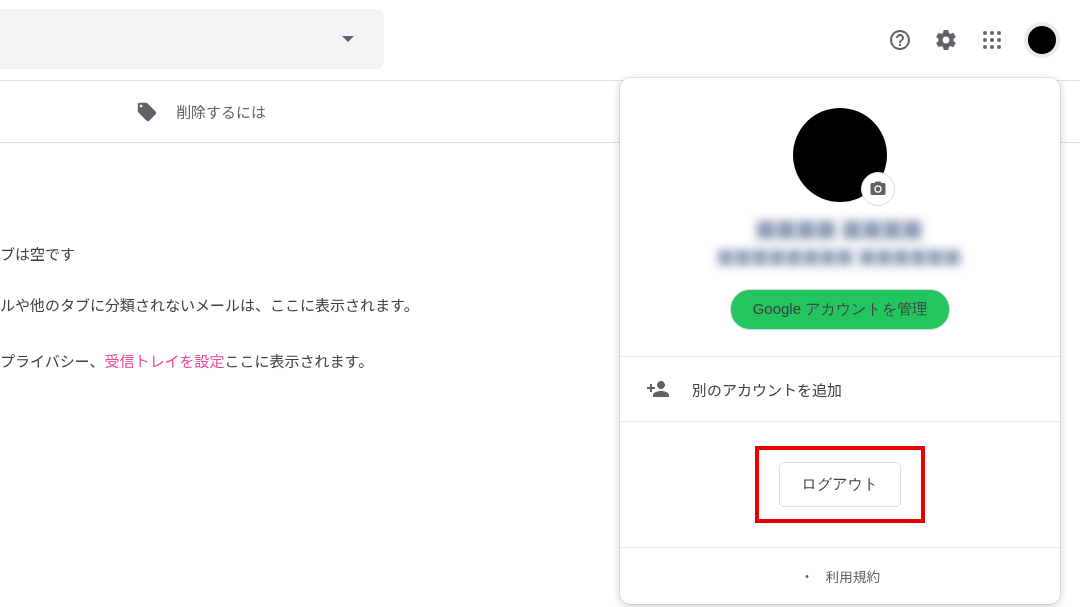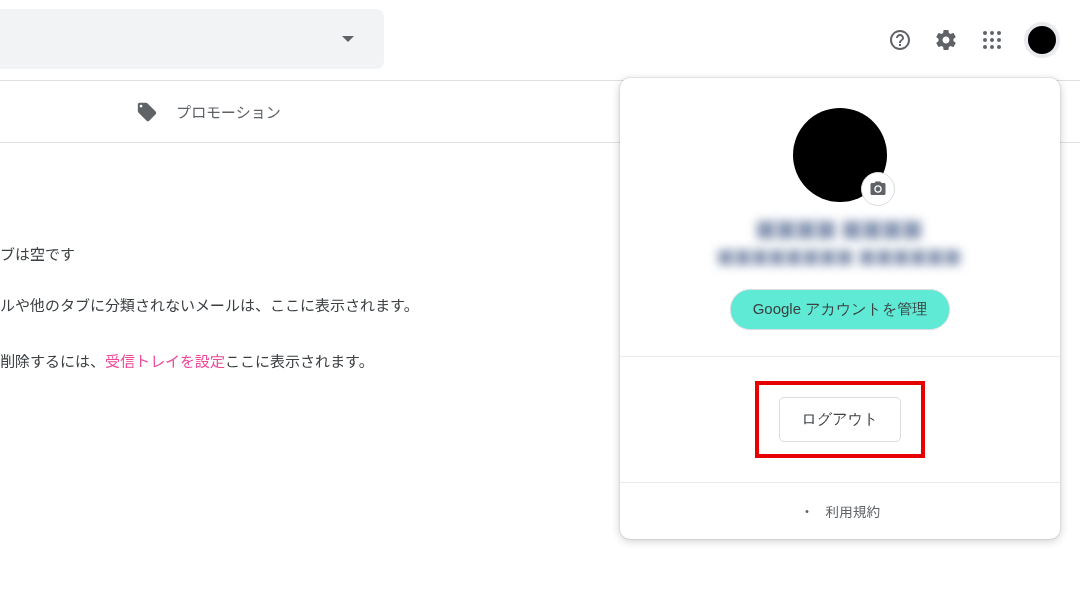--- a/index.html
+++ b/index.html
@@ -128,21 +128,21 @@
       user-select: none;
     }
     .blur-name { font-size: 18px; letter-spacing: 2px; margin-bottom: 4px; }
     .blur-email { font-size: 15px; letter-spacing: 2px; margin-bottom: 22px; }
     .manage-btn {
       border: 1px solid #dadce0;
       border-radius: 20px;
       padding: 10px 22px;
       font-size: 15px;
       color: #3c4043;
-      background: #5eead4;
+      background: #22c55e;
       cursor: pointer;
     }
     .add-account-row {
       padding: 20px 26px;
       display: flex;
       align-items: center;
       gap: 22px;
       border-bottom: 1px solid #e8eaed;
       cursor: pointer;
     }
@@ -214,46 +214,52 @@
   </div>
 </div>
 
 <div class="content-divider"></div>
 
 <div class="tab-row">
   <div class="tab-item">
     <svg width="22" height="22" viewBox="0 0 24 24">
         <path d="M21.41 11.58l-9-9C12.05 2.22 11.55 2 11 2H4c-1.1 0-2 .9-2 2v7c0 .55.22 1.05.59 1.42l9 9c.36.36.86.58 1.41.58.55 0 1.05-.22 1.41-.59l7-7c.37-.36.59-.86.59-1.41 0-.55-.23-1.06-.59-1.42zM5.5 7C4.67 7 4 6.33 4 5.5S4.67 4 5.5 4 7 4.67 7 5.5 6.33 7 5.5 7z"></path>
       </svg>
-    <span class="tab-label">プロモーション</span>
+    <span class="tab-label">削除するには</span>
   </div>
 </div>
 
 <div class="empty-state">
   <div class="empty-line1">ブは空です</div>
   <div class="empty-line2">ルや他のタブに分類されないメールは、ここに表示されます。</div>
   <div class="empty-line3">
-    <span>削除するには、</span><span class="link">受信トレイを設定</span><span>ここに表示されます。</span>
+    <span>プライバシー、</span><span class="link">受信トレイを設定</span><span>ここに表示されます。</span>
   </div>
 </div>
 
 <div class="account-popup">
   <div class="popup-top">
     <div class="avatar-large-wrap">
       <div class="avatar-large"></div>
       <div class="camera-badge">
         <svg width="18" height="18" viewBox="0 0 24 24" fill="#5f6368">
             <path d="M12 15.2c1.77 0 3.2-1.43 3.2-3.2s-1.43-3.2-3.2-3.2-3.2 1.43-3.2 3.2 1.43 3.2 3.2 3.2zM9 2L7.17 4H4c-1.1 0-2 .9-2 2v12c0 1.1.9 2 2 2h16c1.1 0 2-.9 2-2V6c0-1.1-.9-2-2-2h-3.17L15 2H9zm3 15c-2.76 0-5-2.24-5-5s2.24-5 5-5 5 2.24 5 5-2.24 5-5 5z"></path>
           </svg>
       </div>
     </div>
     <div class="blur-text blur-name">████ ████</div>
     <div class="blur-text blur-email">████████ ██████</div>
     <button class="manage-btn">Google アカウントを管理</button>
   </div>
+  <div class="add-account-row">
+    <svg width="24" height="24" viewBox="0 0 24 24">
+        <path d="M15 12c2.21 0 4-1.79 4-4s-1.79-4-4-4-4 1.79-4 4 1.79 4 4 4zm-9-2V7H4v3H1v2h3v3h2v-3h3v-2H6zm9 4c-2.67 0-8 1.34-8 4v2h16v-2c0-2.66-5.33-4-8-4z"></path>
+      </svg>
+    <span class="add-account-label">別のアカウントを追加</span>
+  </div>
   <div class="logout-section">
     <div class="highlight-box">
       <button class="logout-btn">ログアウト</button>
     </div>
   </div>
   <div class="footer-links">
     <span class="dot">・</span>
     <span class="footer-link">利用規約</span>
   </div>
 </div>

